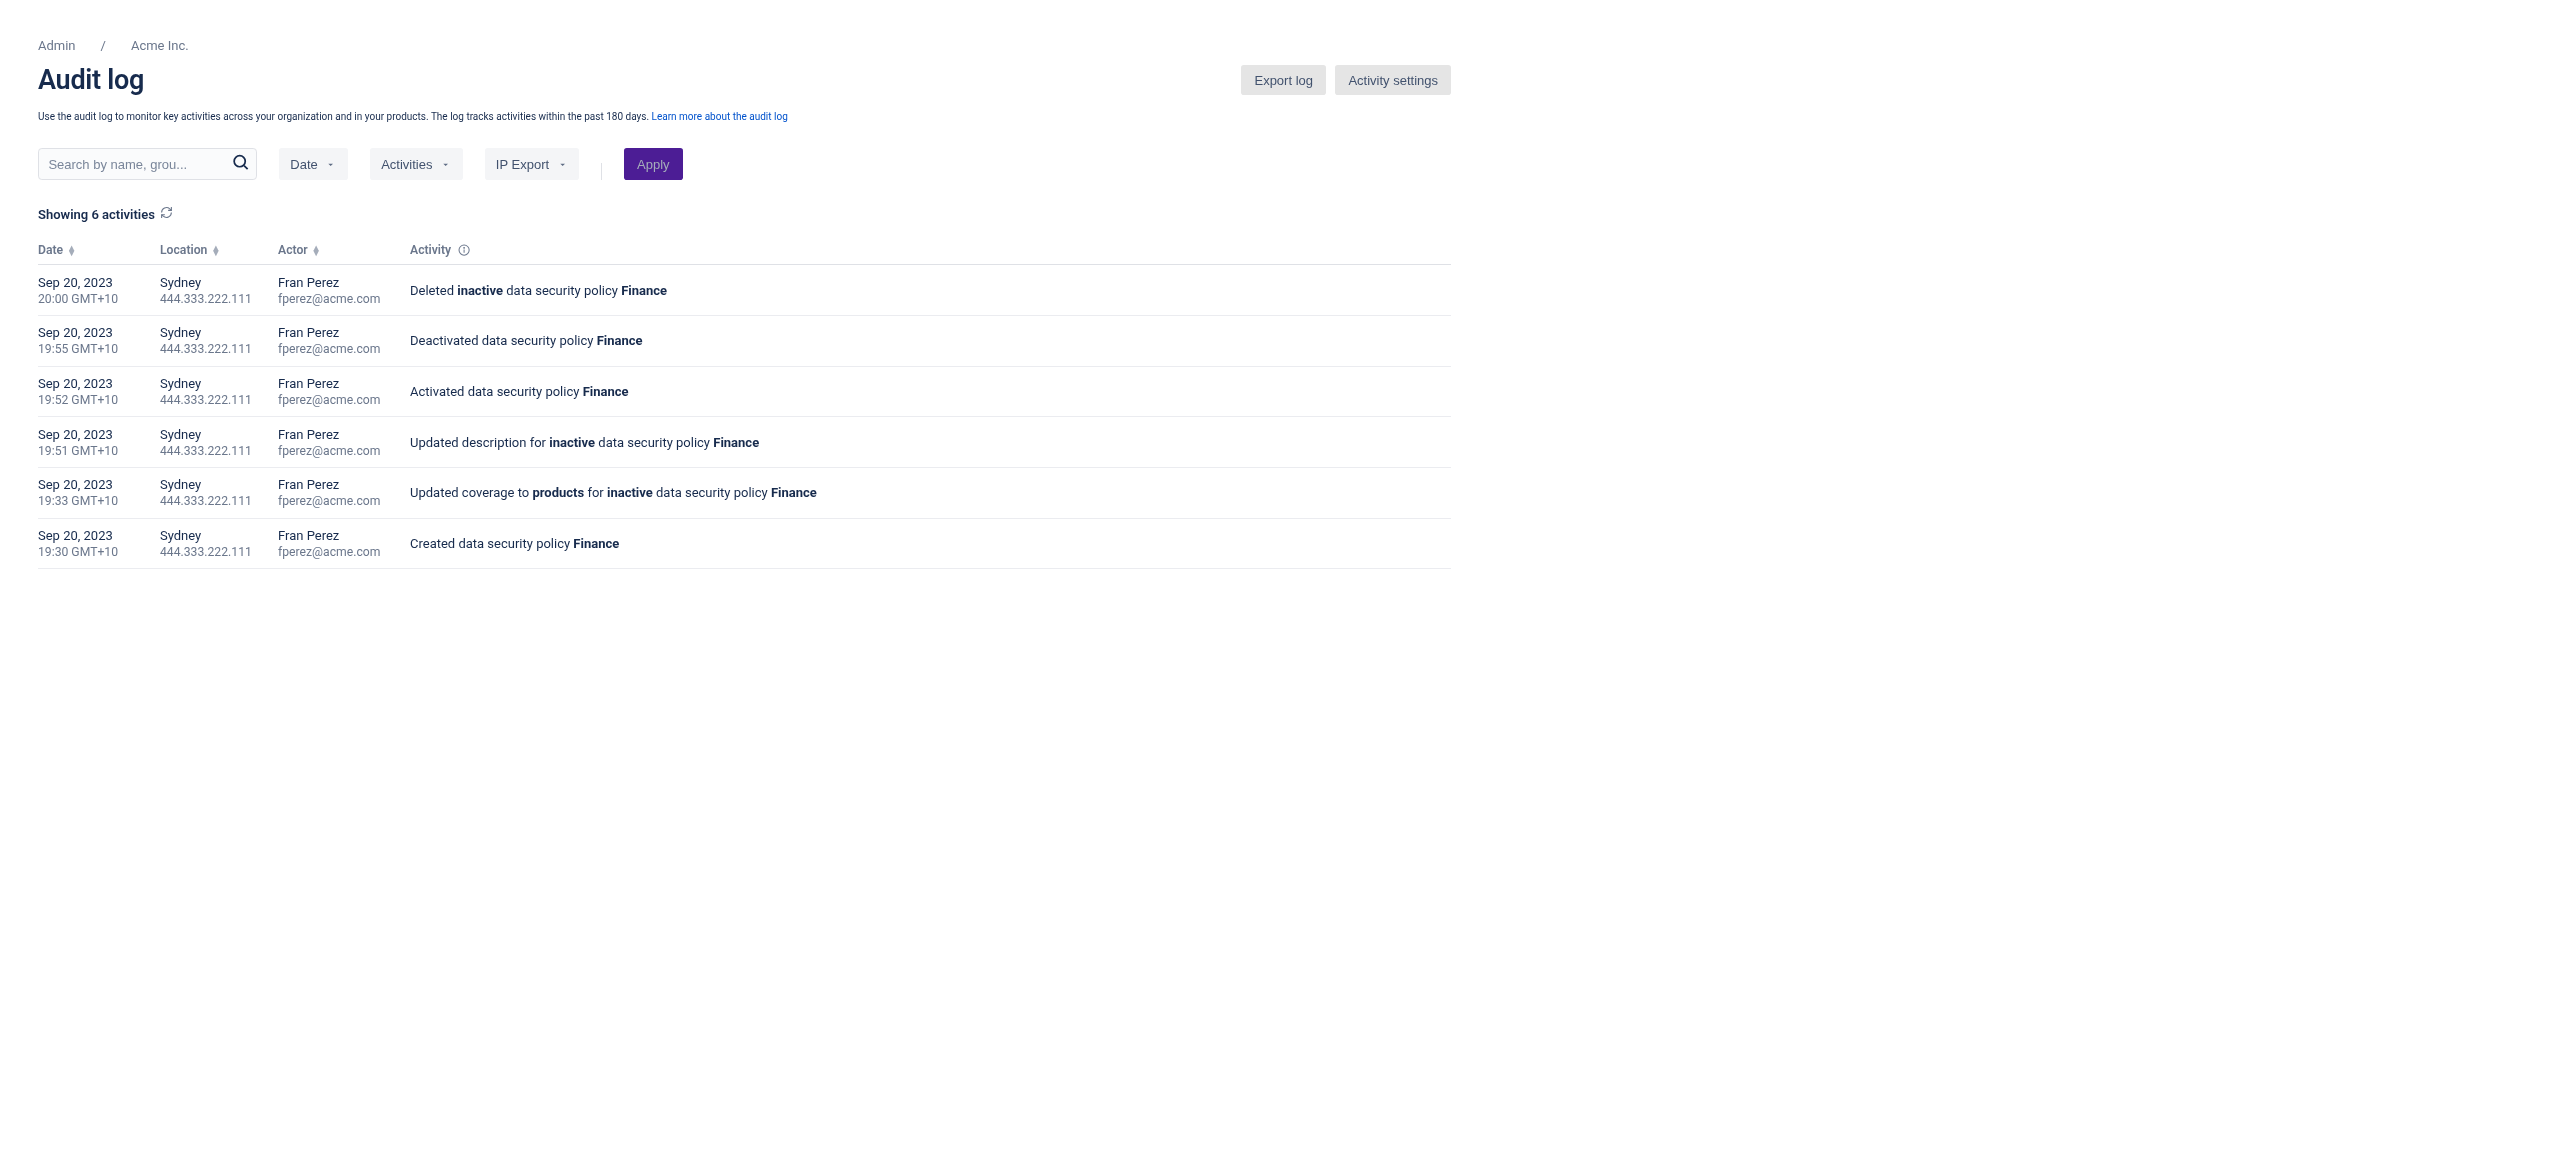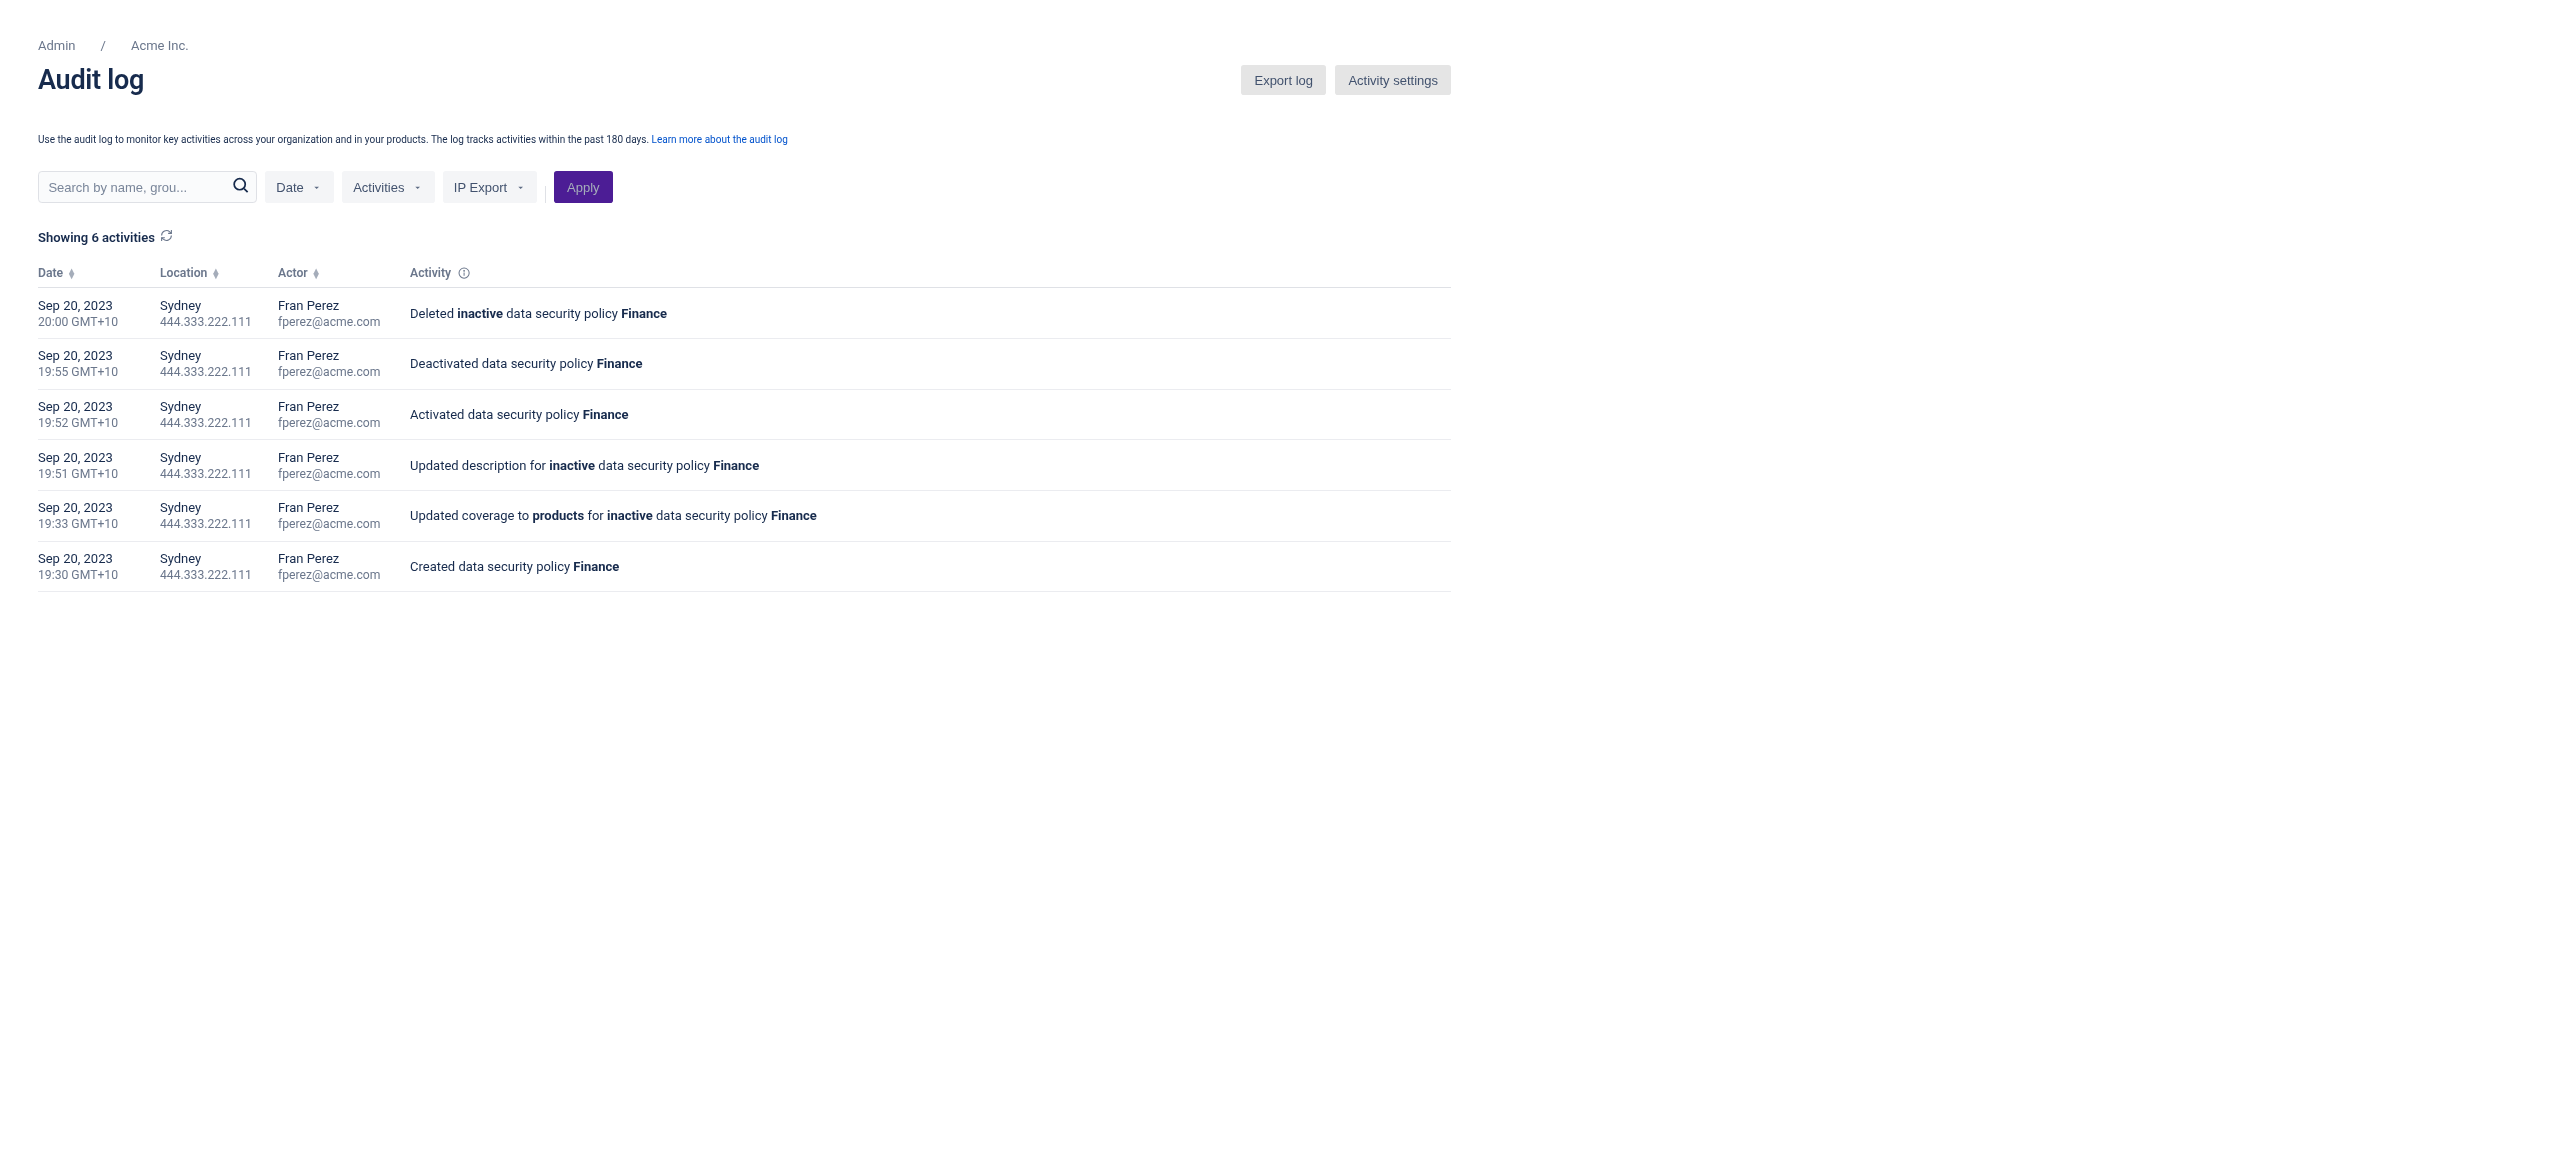--- a/index.html
+++ b/index.html
@@ -17,21 +17,21 @@
     display: flex;
     align-items: center;
     gap: 25px;
   }
   .breadcrumb a { color: #6B778C; text-decoration: none; cursor: pointer; }
   .breadcrumb .sep { color: #6B778C; }
   .header-row {
     display: flex;
     justify-content: space-between;
     align-items: center;
-    margin-bottom: 38px;
+    margin-bottom: 15px;
   }
   h1 {
     font-size: 27px;
     font-weight: 600;
     color: #172B4D;
     letter-spacing: -0.01em;
   }
   .header-actions { display: flex; gap: 9.4px; }
   .btn {
     background: #e5e5e5;
@@ -48,21 +48,21 @@
   }
   .intro {
     font-size: 10px;
     color: #172B4D;
     margin-bottom: 26px;
   }
   .intro a { color: #0052CC; text-decoration: none; }
   .filter-row {
     display: flex;
     align-items: flex-end;
-    gap: 8px;
+    gap: 22px;
     margin-bottom: 26px;
   }
   .search-wrap {
     position: relative;
     width: 219px;
   }
   .search-input {
     width: 100%;
     border: 1.9px solid #DFE1E6;
     border-radius: 3.8px;

